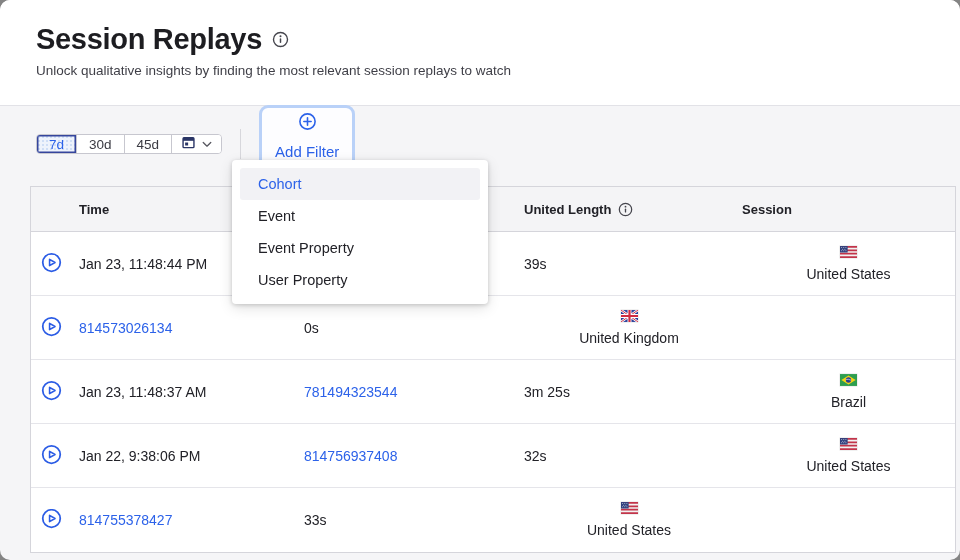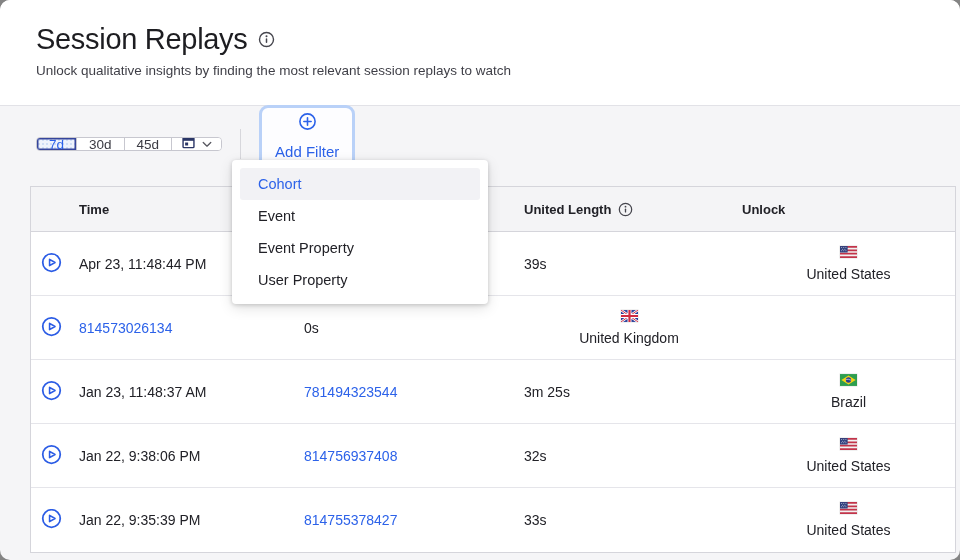--- a/index.html
+++ b/index.html
@@ -20,21 +20,21 @@
   
   .page-header {
     background: #ffffff;
     height: 106px;
     padding: 23px 36px 0 36px;
     border-bottom: 1px solid #e2e2e7;
   }
   .title-row { display: flex; align-items: center; gap: 10px; }
   .page-title {
     font-size: 29px;
-    font-weight: 400;
+    font-weight: 700;
     color: #1d1d21;
     letter-spacing: -0.3px;
   }
   .subtitle {
     margin-top: 7px;
     font-size: 13.5px;
     color: #3f3f47;
   }
   .info-icon { display: inline-flex; flex: none; }
 
@@ -44,21 +44,21 @@
     align-items: center;
     margin: 22px 0 0 36px;
     height: 32px;
   }
   .segmented {
     display: inline-flex;
     background: #ffffff;
     border: 1px solid #c7c7cf;
     border-radius: 4px;
     overflow: hidden;
-    height: 14px;
+    height: 20px;
   }
   .seg-btn {
     appearance: none;
     border: none;
     background: #ffffff;
     font-family: inherit;
     font-size: 13.5px;
     color: #3a3a42;
     padding: 0 12px;
     border-right: 1px solid #c7c7cf;
@@ -233,33 +233,33 @@
       <div class="cell">
         <span>United Length</span>
         <span class="info-icon">
           <svg width="15" height="15" viewBox="0 0 16 16" fill="none">
             <circle cx="8" cy="8" r="6.6" stroke="#45454d" stroke-width="1.3"></circle>
             <circle cx="8" cy="5" r="0.95" fill="#45454d"></circle>
             <rect x="7.3" y="6.9" width="1.4" height="4.4" rx="0.7" fill="#45454d"></rect>
           </svg>
         </span>
       </div>
-      <div class="cell">Unlock</div>
+      <div class="cell">Session</div>
     </div>
     <div id="table-body">
         <div class="t-grid t-row">
           <div class="cell cell-play">
             <button class="play-btn">
               <span><svg width="21" height="21" viewBox="0 0 24 24" fill="none">
                   <circle cx="12" cy="12" r="10" stroke="#2b5ce5" stroke-width="2"></circle>
                   <path d="M9.8 8.4 L16 12 L9.8 15.6 Z" stroke="#2b5ce5" stroke-width="1.8" stroke-linejoin="round"></path>
                 </svg></span>
             </button>
           </div>
-          <div class="cell">Apr 23, 11:48:44 PM</div>
+          <div class="cell">Jan 23, 11:48:44 PM</div>
           <div class="cell"></div>
           <div class="cell">39s</div>
           <div class="cell cell-country">
             <span class="flag">
               <svg width="17" height="12" viewBox="0 0 20 14">
                 <rect width="20" height="14" fill="#f2f2f2"></rect>
                 <path d="M0 0h20v2H0zM0 4h20v2H0zM0 8h20v2H0zM0 12h20v2H0z" fill="#c2344a"></path>
                 <rect width="9" height="7.6" fill="#32427f"></rect>
                 <g fill="#fff">
                   <circle cx="2" cy="1.8" r="0.55"></circle>
@@ -359,21 +359,20 @@
         </div>
         <div class="t-grid t-row">
           <div class="cell cell-play">
             <button class="play-btn">
               <span><svg width="21" height="21" viewBox="0 0 24 24" fill="none">
                   <circle cx="12" cy="12" r="10" stroke="#2b5ce5" stroke-width="2"></circle>
                   <path d="M9.8 8.4 L16 12 L9.8 15.6 Z" stroke="#2b5ce5" stroke-width="1.8" stroke-linejoin="round"></path>
                 </svg></span>
             </button>
           </div>
-          <div class="cell">Jan 22, 9:35:39 PM</div>
           <div class="cell"><a class="id-link">814755378427</a></div>
           <div class="cell">33s</div>
           <div class="cell cell-country">
             <span class="flag">
               <svg width="17" height="12" viewBox="0 0 20 14">
                 <rect width="20" height="14" fill="#f2f2f2"></rect>
                 <path d="M0 0h20v2H0zM0 4h20v2H0zM0 8h20v2H0zM0 12h20v2H0z" fill="#c2344a"></path>
                 <rect width="9" height="7.6" fill="#32427f"></rect>
                 <g fill="#fff">
                   <circle cx="2" cy="1.8" r="0.55"></circle>

